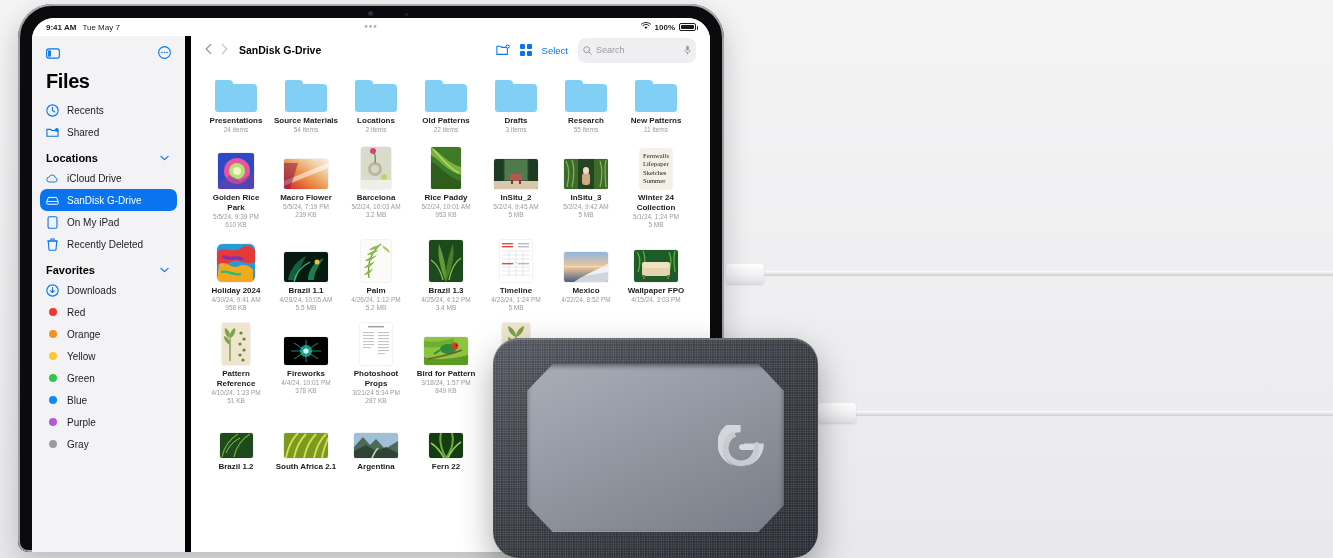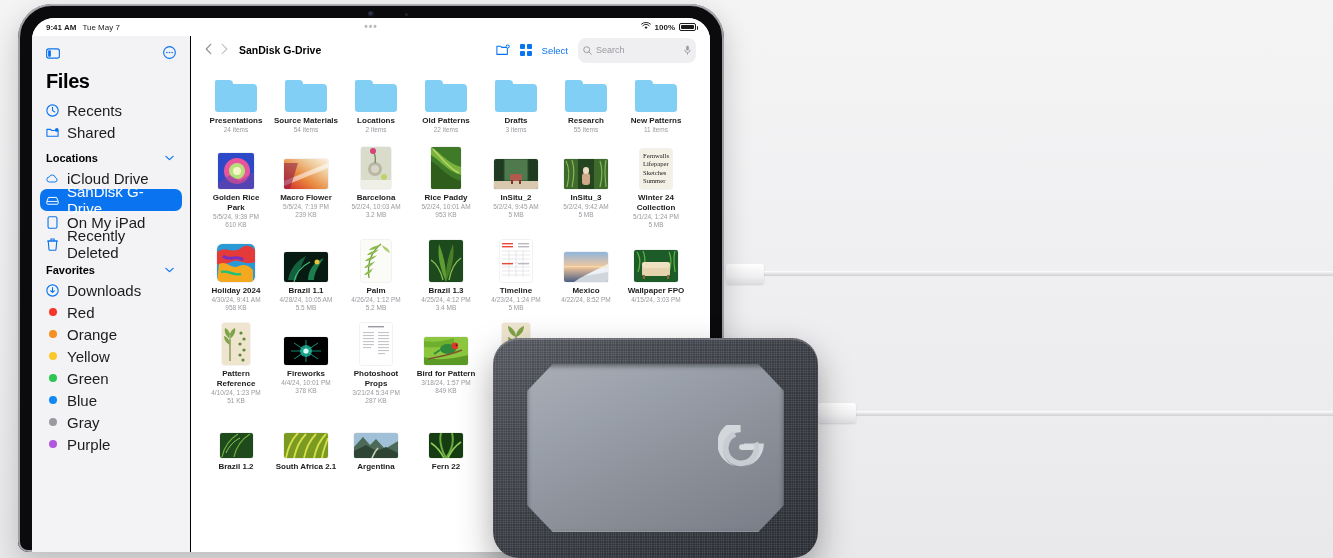--- a/index.html
+++ b/index.html
@@ -47,24 +47,24 @@
   #statusbar .multitask { position:absolute; left:50%; transform:translateX(-50%); color:#b8b8bd; letter-spacing:1px; font-size:10px; line-height:8px;}
   #statusbar .right { margin-left:auto; display:flex; align-items:center; gap:4px; }
   .battery { width:17px;height:8px;border:1px solid #1c1c1e;border-radius:2px;position:relative;padding:1px;}
   .battery i{display:block;height:100%;background:#1c1c1e;border-radius:1px;}
   .battery:after{content:"";position:absolute;right:-3px;top:2px;width:1.5px;height:4px;background:#1c1c1e;border-radius:0 1px 1px 0;}
 
   
   #split { flex:1; display:flex; min-height:0; }
 
   
-  #sidebar { width:159px; background:#f3f3f5; border-right:1px solid #000000; padding:8px 0 0 0; overflow:hidden; flex:0 0 159px; }
+  #sidebar { width:159px; background:#f3f3f5; border-right:6px solid #000000; padding:8px 0 0 0; overflow:hidden; flex:0 0 159px; }
   #sb-top { display:flex; align-items:center; justify-content:space-between; padding:0 14px 2px 14px; height:22px;}
   .sb-title { font-size:20px; font-weight:700; color:#000; padding:4px 14px 6px 14px; letter-spacing:-.4px;}
-  .sb-item { display:flex; align-items:center; gap:8px; height:22px; margin:0 8px; padding:0 6px; border-radius:7px; font-size:15px; color:#1c1c1e; }
+  .sb-item { display:flex; align-items:center; gap:8px; height:22px; margin:0 8px; padding:0 6px; border-radius:7px; font-size:10px; color:#1c1c1e; }
   .sb-item.active { background:#0a74f0; color:#fff; }
   .sb-item .ic { width:13px; height:13px; display:flex; align-items:center; justify-content:center; flex:0 0 13px; }
   .sb-item.active .ic svg { stroke:#fff; fill:none; }
   .sb-section { display:flex; align-items:center; justify-content:space-between; padding:9px 16px 3px 14px; font-size:11px; font-weight:700; color:#000; }
   .sb-section .chev { color:#0a74f0; font-size:9px; }
   .dot { width:8px;height:8px;border-radius:50%; }
   svg.ic-s { width:13px;height:13px; }
 
   
   #content { flex:1; background:#fff; display:flex; flex-direction:column; min-width:0; }
@@ -283,29 +283,29 @@
             <span data-interactable="false">Green</span>
           </div>
           <div class="sb-item" data-interactable="true">
             <span class="ic" data-interactable="false">
                 <span class="dot" style="background:#1387f6"></span>
               </span>
             <span data-interactable="false">Blue</span>
           </div>
           <div class="sb-item" data-interactable="true">
             <span class="ic" data-interactable="false">
+                <span class="dot" style="background:#b356e0"></span>
+              </span>
+            <span data-interactable="false">Purple</span>
+          </div>
+          <div class="sb-item" data-interactable="true">
+            <span class="ic" data-interactable="false">
                 <span class="dot" style="background:#9a9aa0"></span>
               </span>
             <span data-interactable="false">Gray</span>
-          </div>
-          <div class="sb-item" data-interactable="true">
-            <span class="ic" data-interactable="false">
-                <span class="dot" style="background:#b356e0"></span>
-              </span>
-            <span data-interactable="false">Purple</span>
           </div>
         </div>
 
         <div id="content" data-interactable="false">
 
           <div id="toolbar" data-interactable="false">
             <span class="navarrow" data-interactable="true">
               <svg width="7" height="12" viewBox="0 0 8 13">
                   <path d="M6.6 1.2L1.4 6.5l5.2 5.3" stroke="#8e8e93" stroke-width="1.3" fill="none" stroke-linecap="round" stroke-linejoin="round"></path>
                 </svg>

